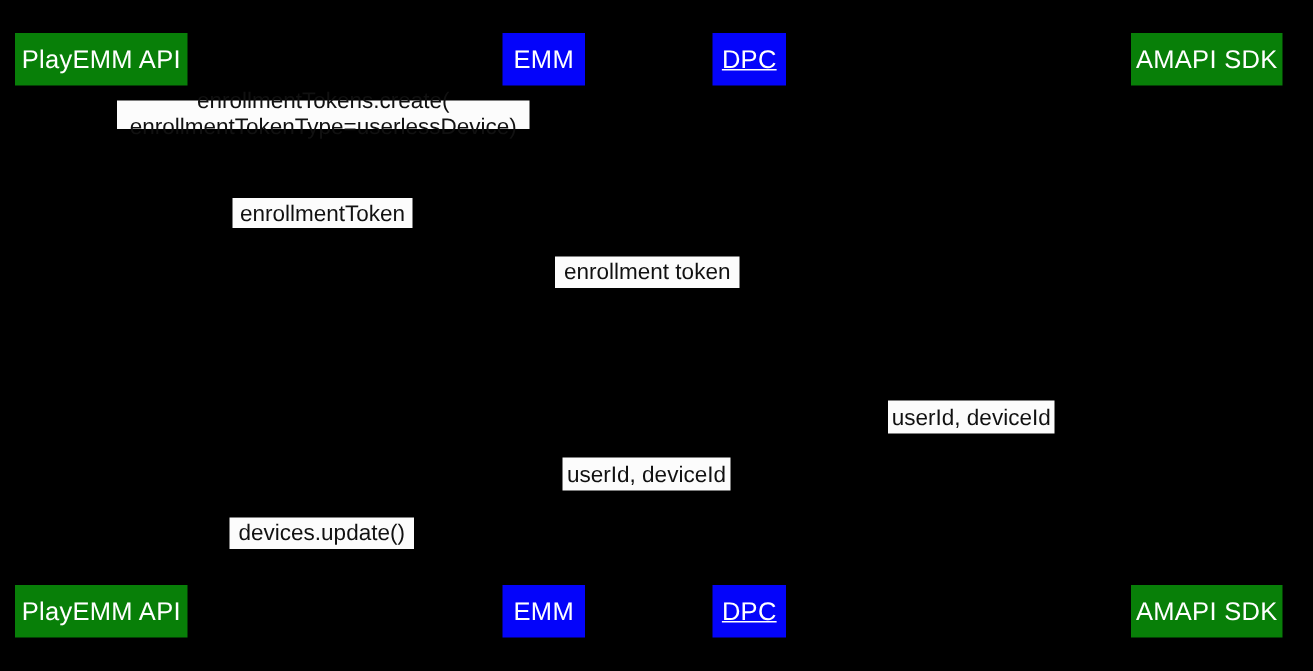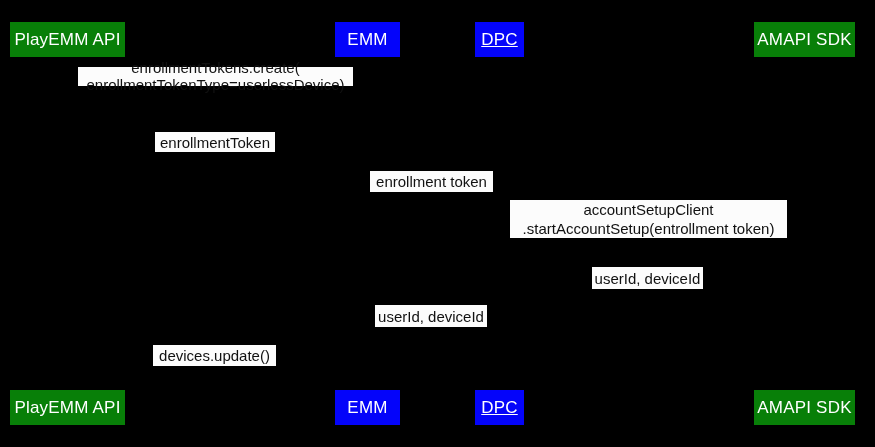--- a/index.html
+++ b/index.html
@@ -24,21 +24,21 @@
     color: var(--actor-text, #ffffff);
     font-size: 17px;
     letter-spacing: 0.2px;
     white-space: nowrap;
   }
   .actor.green { background: var(--green-actor, #087f08); }
   .actor.blue  { background: var(--blue-actor, #0404fa); }
   .row-top    { top: 22px; }
   .row-bottom { top: 390px; }
   .a-playemm { left: 10px;  width: 115px; }
-  .a-emm     { left: 335px; width: 65px;  }
+  .a-emm     { left: 335px; width: 55px;  }
   .a-dpc     { left: 475px; width: 49px; text-decoration: underline;  }
   .a-amapi   { left: 742px; width: 101px; margin-left: 12px; }
 
   .msg {
     position: absolute;
     background: var(--label-background, #fcfcfc);
     color: var(--label-text, #111111);
     font-size: 15px;
     text-align: center;
     white-space: pre-line;
@@ -61,22 +61,20 @@
 
   <div class="actor green row-top a-playemm">PlayEMM API</div>
   <div class="actor blue row-top a-emm">EMM</div>
   <div class="actor blue row-top a-dpc">DPC</div>
   <div class="actor green row-top a-amapi">AMAPI SDK</div>
 
   <div class="msg m1">enrollmentTokens.create(
 enrollmentTokenType=userlessDevice)</div>
   <div class="msg m2">enrollmentToken</div>
   <div class="msg m3">enrollment token</div>
-  <div class="msg m4">accountSetupClient
-.startAccountSetup(entrollment token)</div>
   <div class="msg m5">userId, deviceId</div>
   <div class="msg m6">userId, deviceId</div>
   <div class="msg m7">devices.update()</div>
 
   <div class="actor green row-bottom a-playemm">PlayEMM API</div>
   <div class="actor blue row-bottom a-emm">EMM</div>
   <div class="actor blue row-bottom a-dpc">DPC</div>
   <div class="actor green row-bottom a-amapi">AMAPI SDK</div>
 
 </div>

